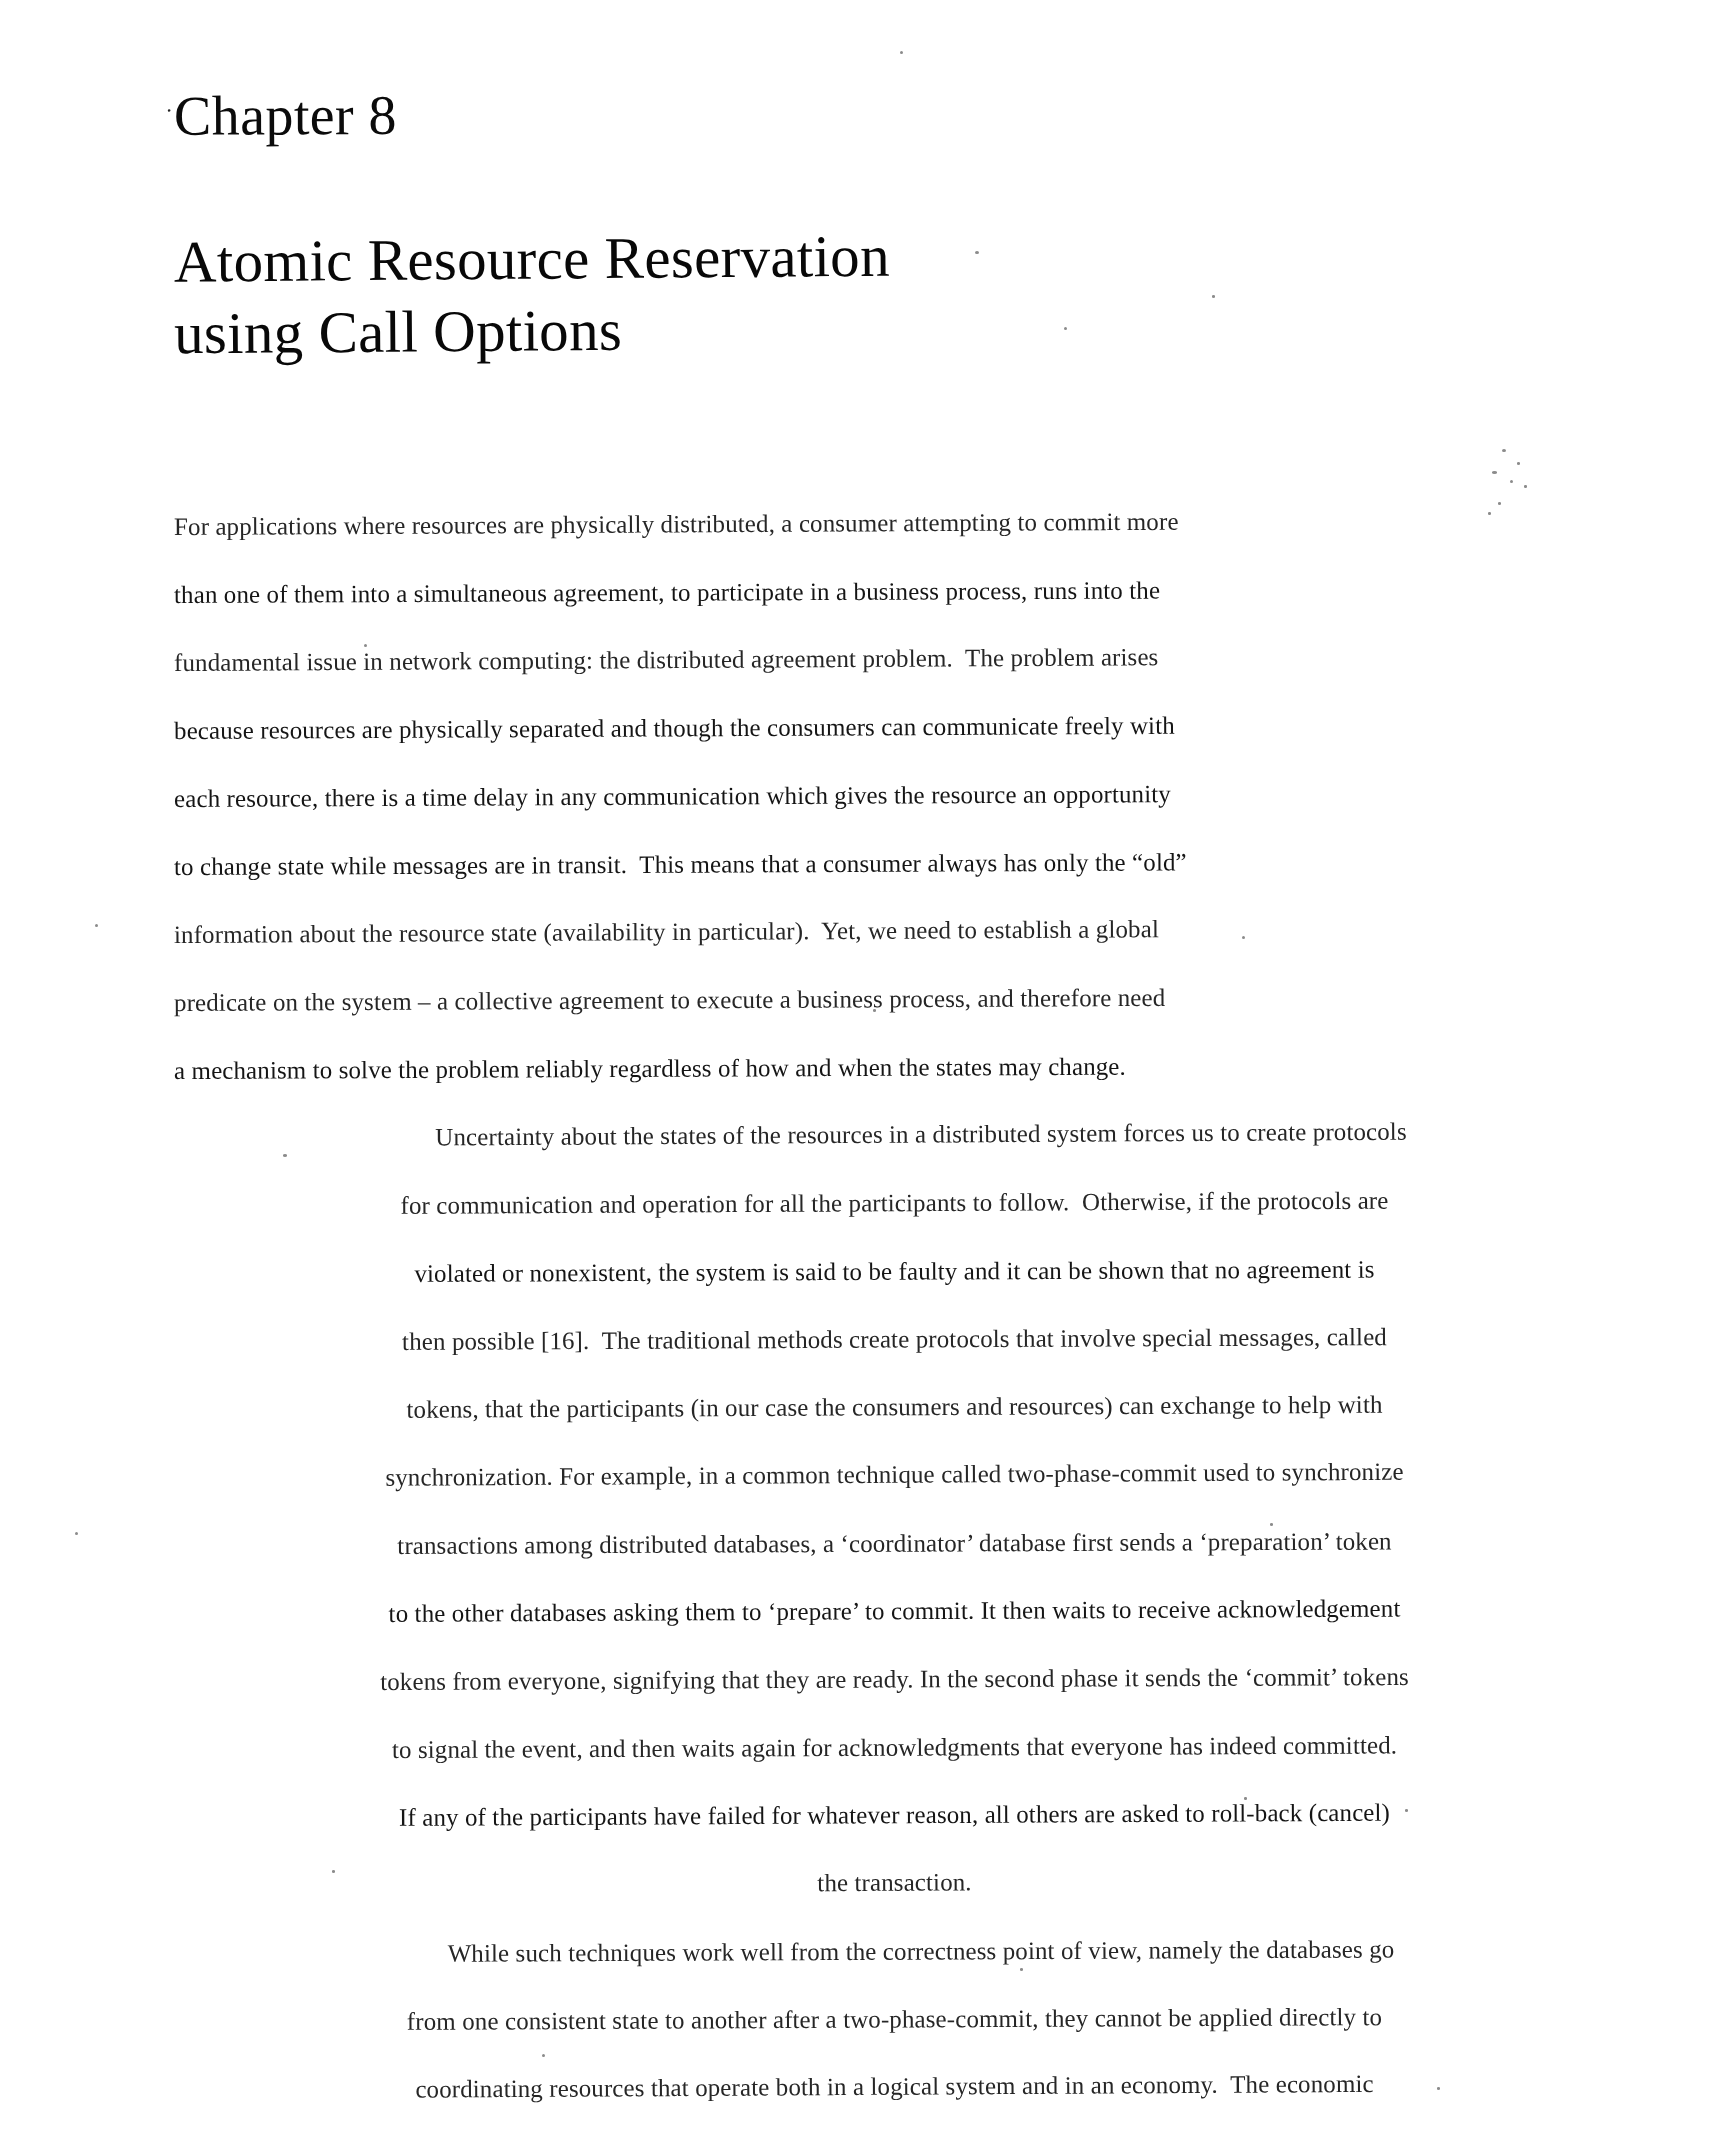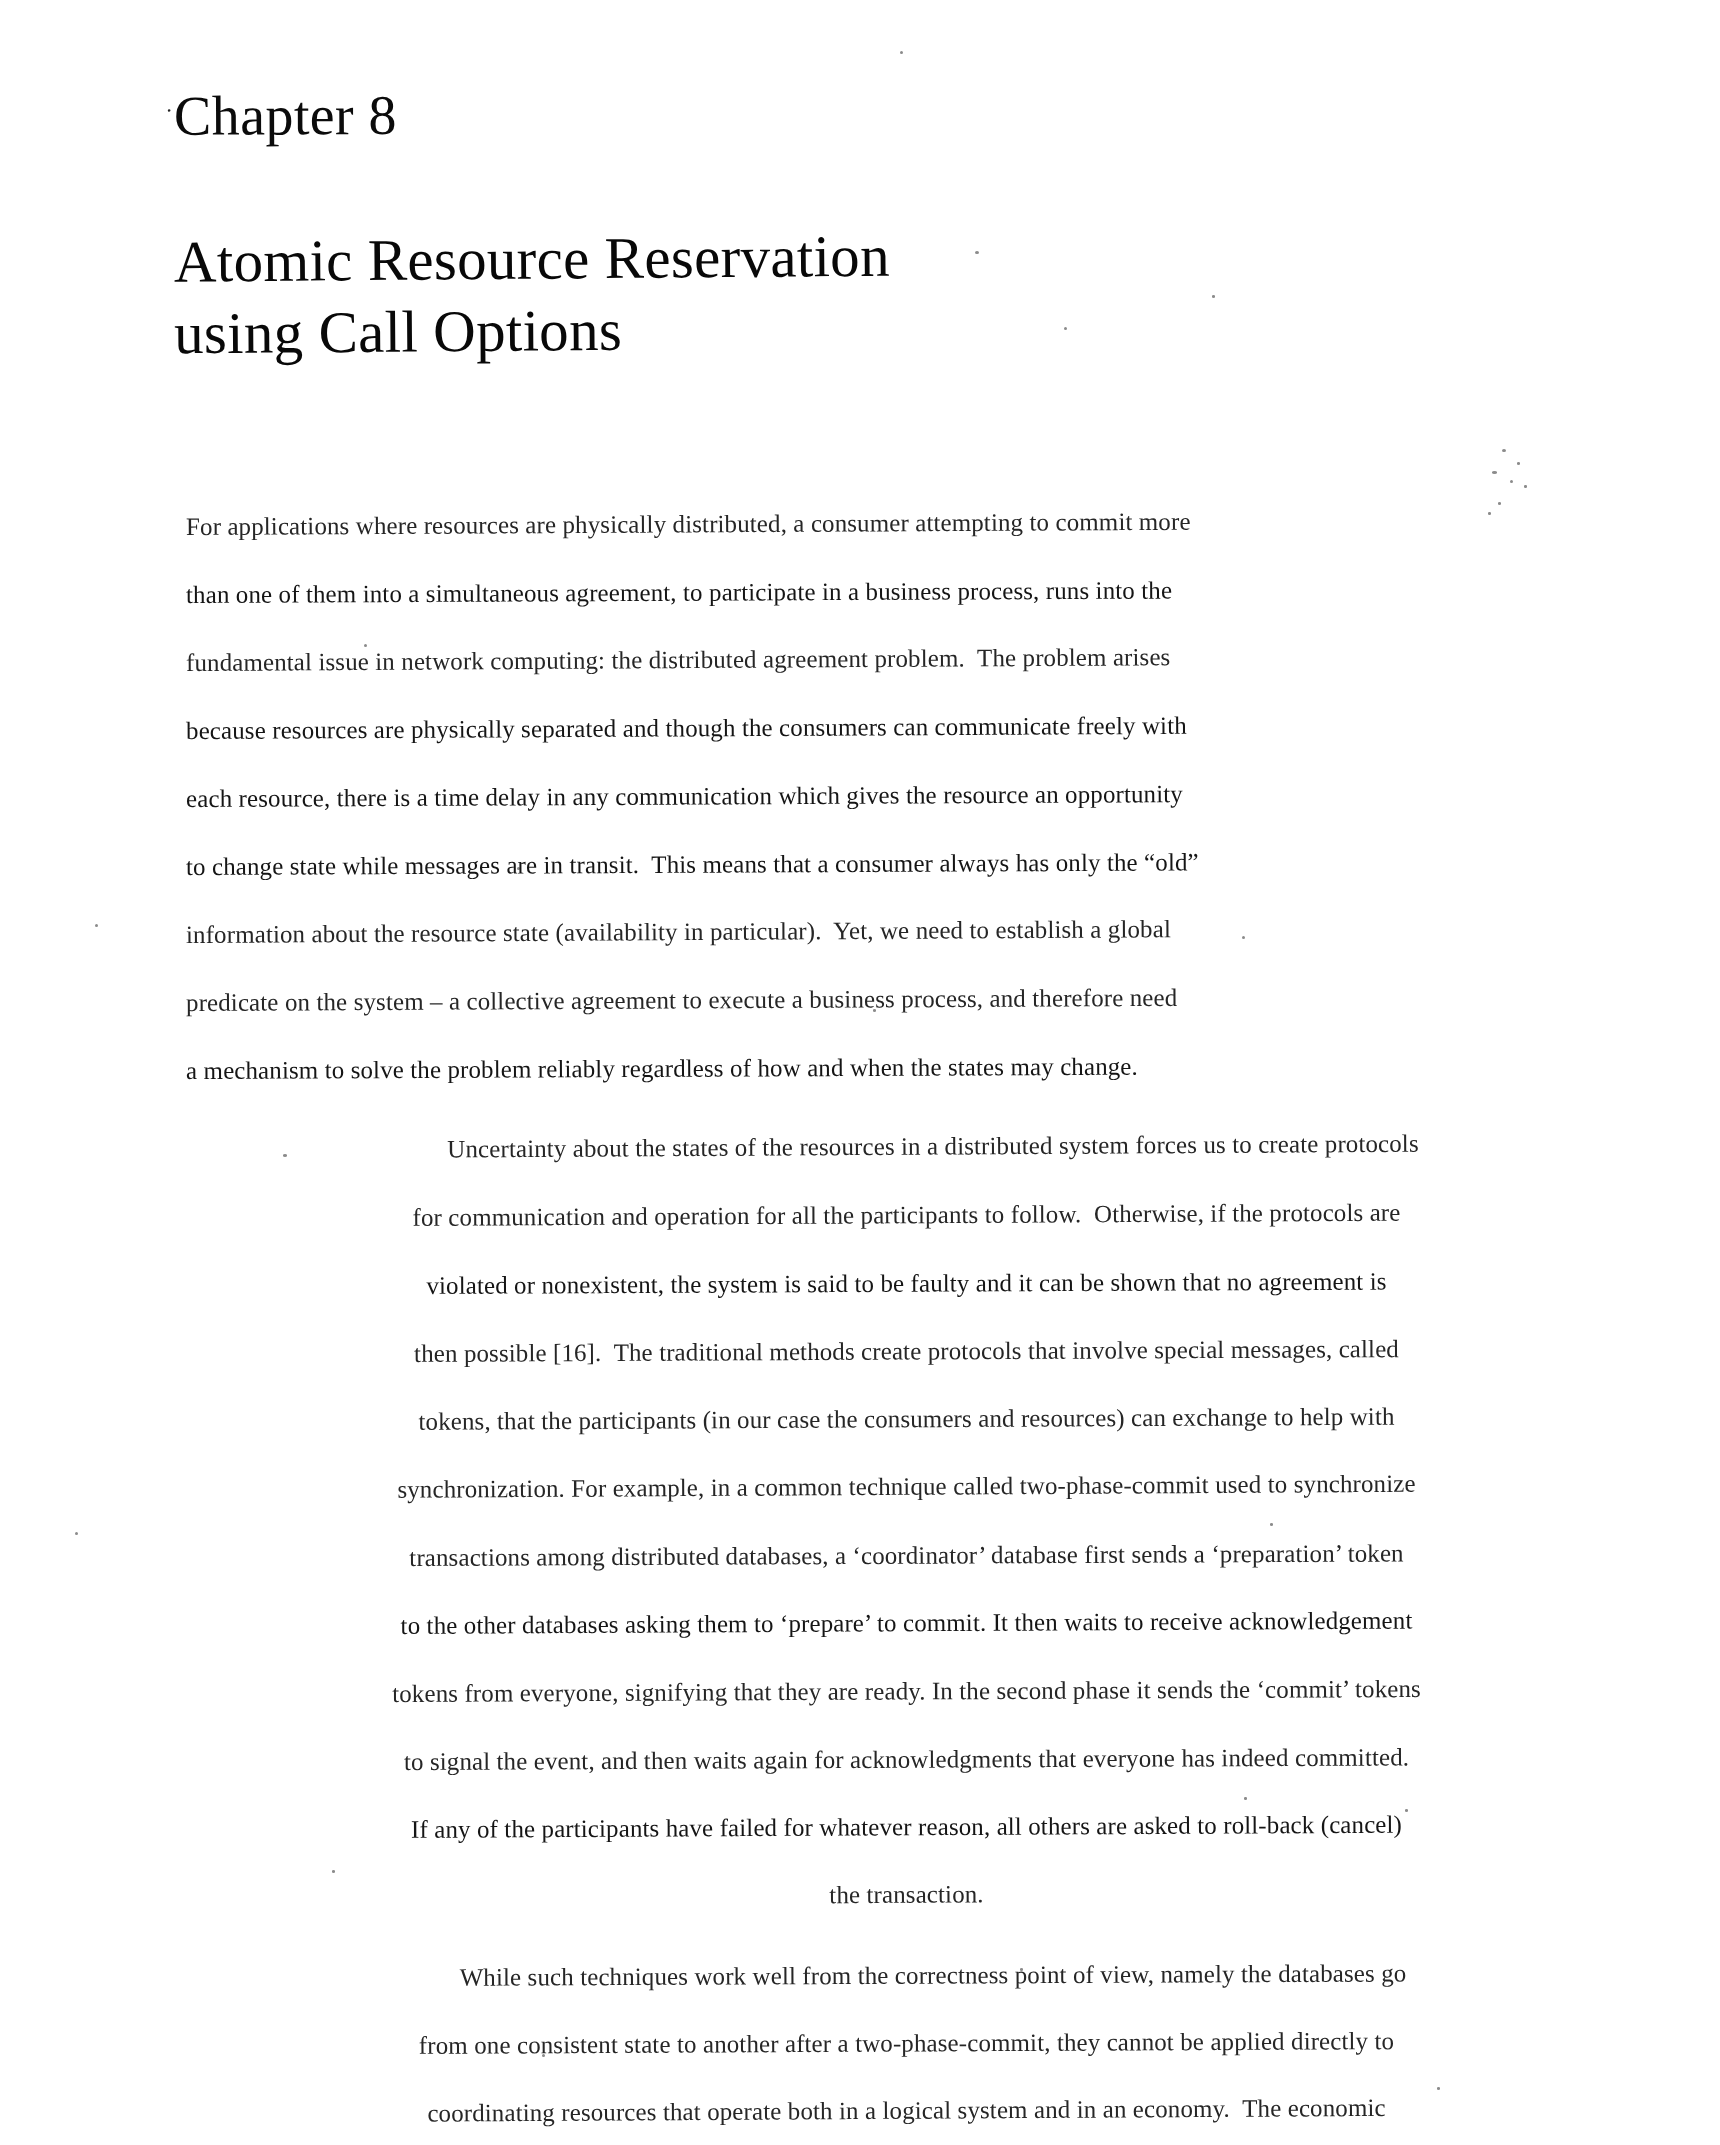--- a/index.html
+++ b/index.html
@@ -70,21 +70,21 @@
 
   .body-text {
     margin-top: 127px;
     font-size: 25px;
     line-height: 68px;
     color: #151515;
     text-align: left;
     letter-spacing: 0.1px;
   }
 
-  .para { margin: 12px; }
+  .para { margin: 0; }
   .para + .para { margin-top: 0; text-align: center; }
 
   .ln {
     display: block;
     white-space: pre;
     transform-origin: left center;
   }
   .ln.ind { padding-left: 53px; }
 
   

